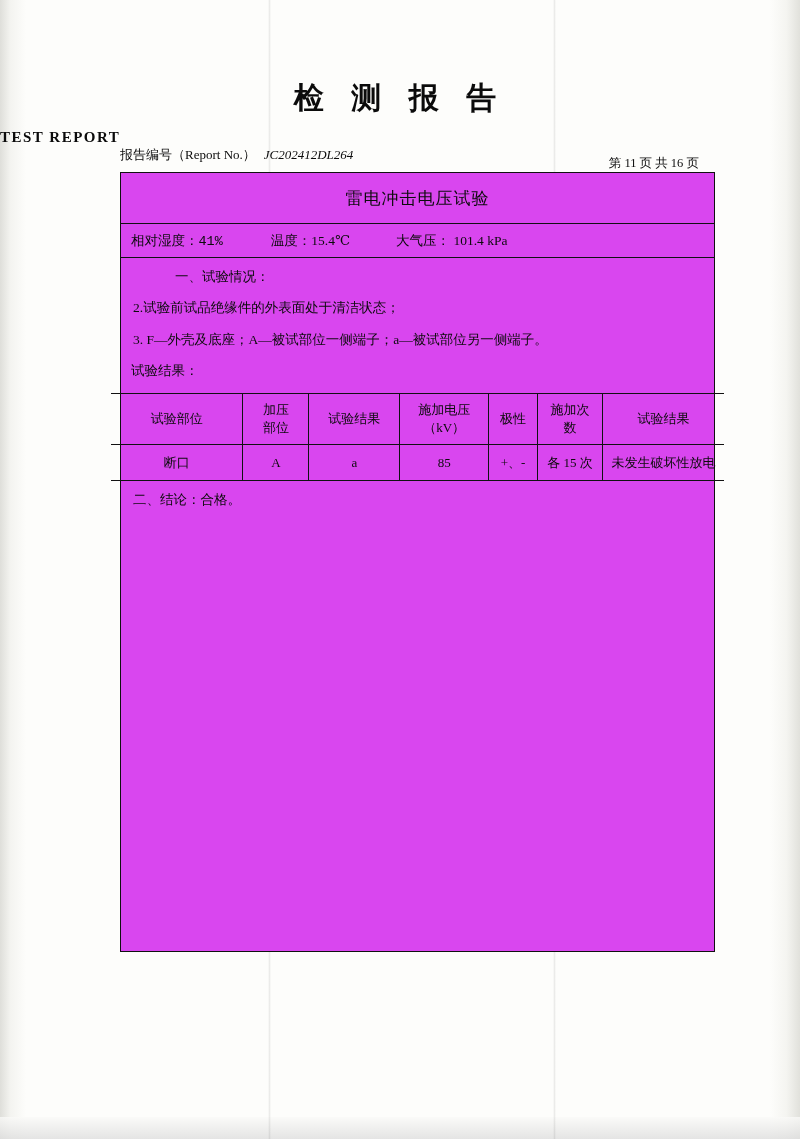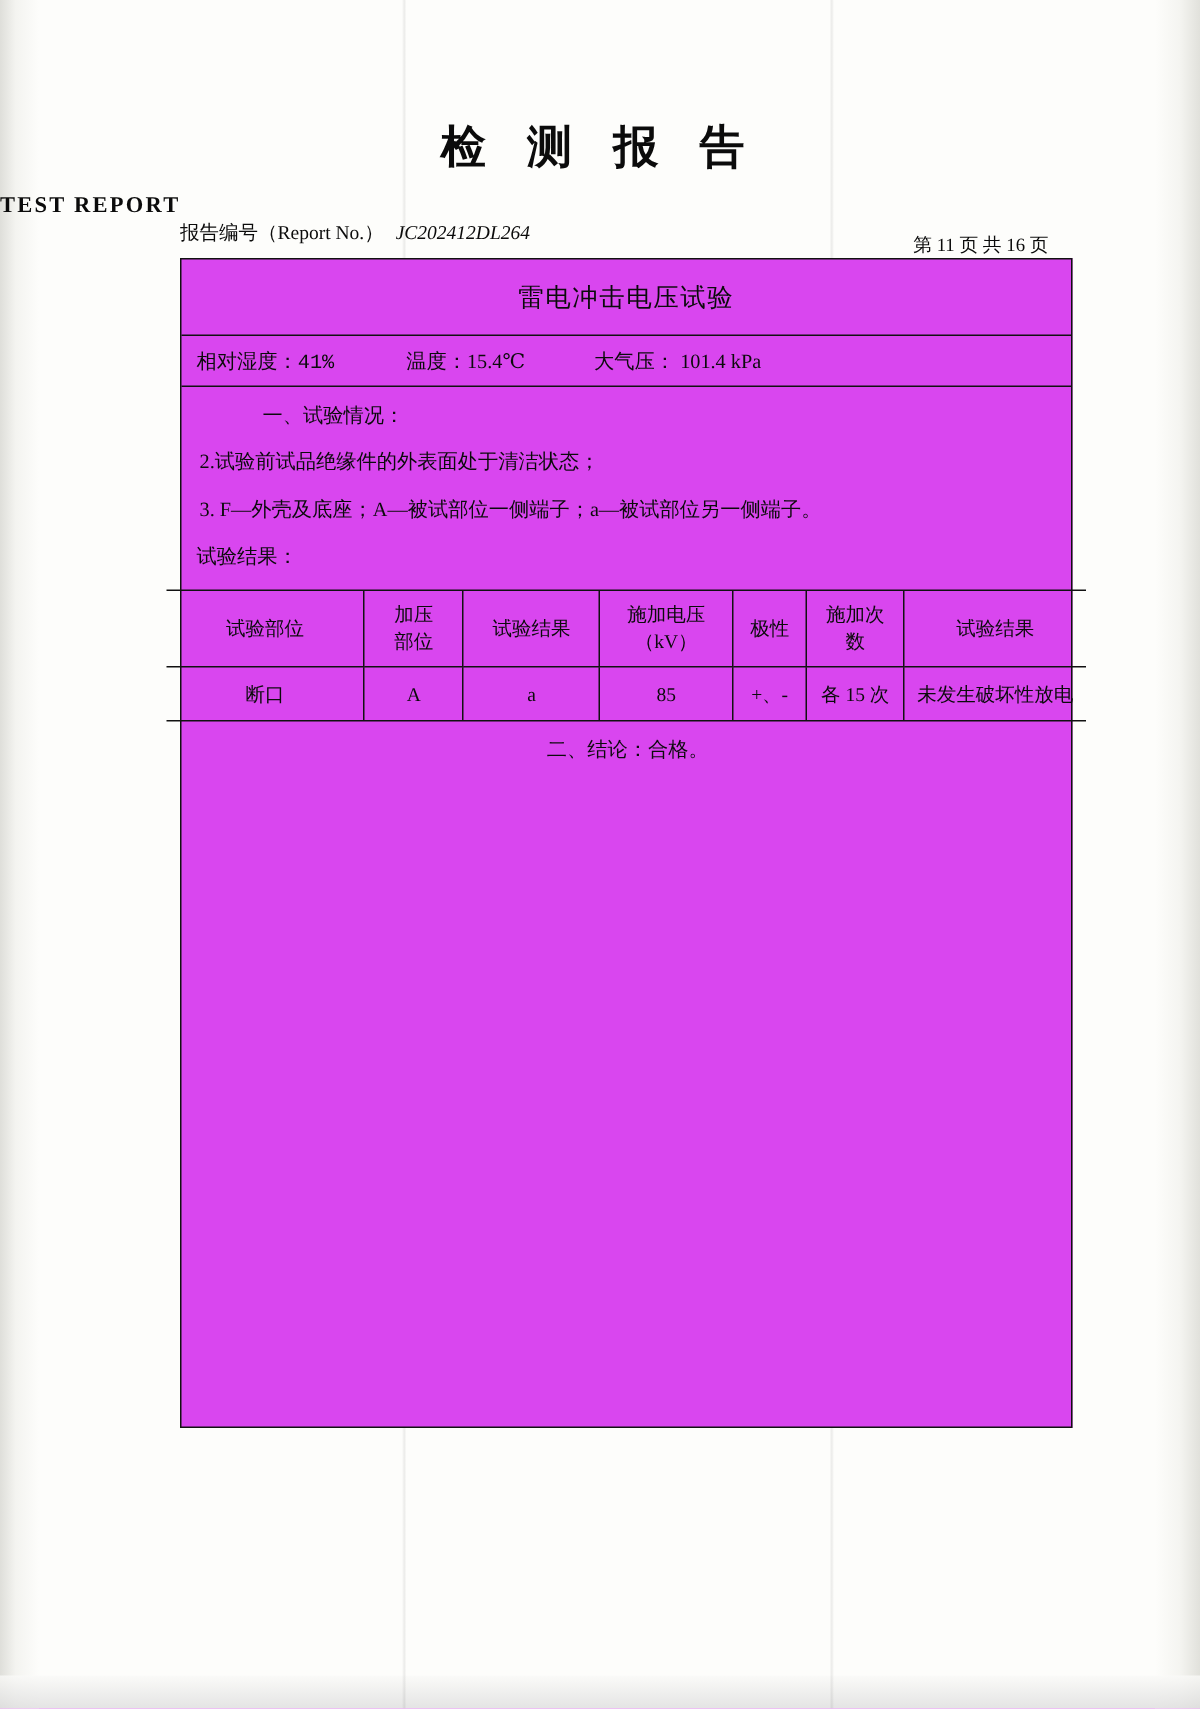--- a/index.html
+++ b/index.html
@@ -157,21 +157,20 @@
   }
   table.results thead th { height: 44px; }
   table.results tbody td { height: 29px; }
   table.results th:first-child, table.results td:first-child { border-left: none; }
 
   .concl {
     font-size: 13.5px;
     margin-top: 10px;
     padding-left: 2px;
     white-space: nowrap;
-    text-align: center;
   }
 
   .table-wrap {
     margin: 0 -10px;
     border-top: 1.2px solid #111;
     border-bottom: 1.2px solid #111;
   }
   .table-wrap table.results { margin-top: 0; }
   .table-wrap table.results thead th { border-top: none; }
   .table-wrap table.results tbody td { border-bottom: none; }

